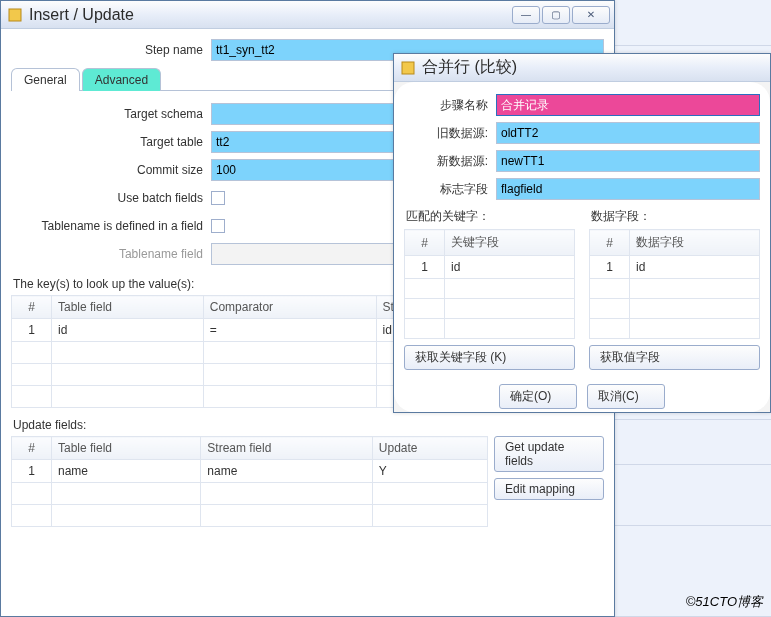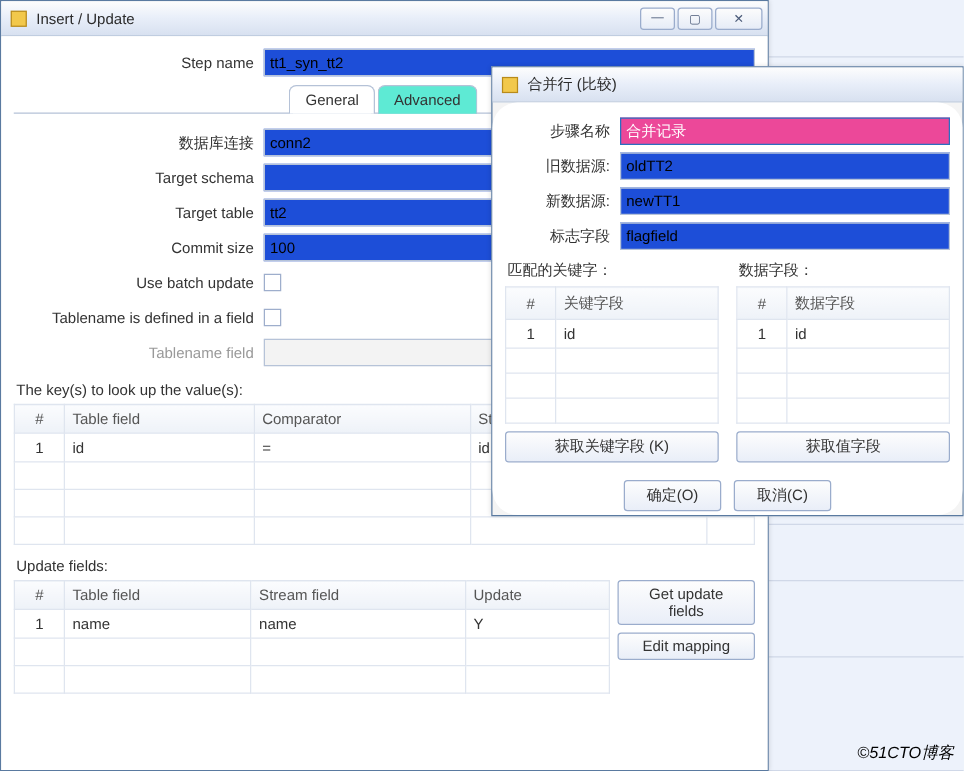--- a/index.html
+++ b/index.html
@@ -25,21 +25,21 @@
       background: linear-gradient(#fdfdfd, #e8eef9 50%, #d8e1f0);
       border-bottom: 1px solid #c0cde0;
       display: flex;
       align-items: center;
       padding: 0 4px 0 6px;
     }
     .titlebar .icon {
       width: 16px; height: 16px; margin-right: 6px;
       display: inline-flex; align-items: center; justify-content: center;
     }
-    .titlebar .title { flex: 1; font-size: 12px; color: #2b2b2b; }
+    .titlebar .title { flex: 1; font-size: 16px; color: #2b2b2b; }
     .win-controls { display: flex; gap: 2px; }
     .win-btn {
       width: 28px; height: 18px;
       border: 1px solid #9aaccc;
       border-radius: 3px;
       background: linear-gradient(#fcfcfc,#e6ecf7);
       display: inline-flex; align-items: center; justify-content: center;
       font-size: 10px; color: #4a5a78;
     }
     .win-btn.close { width: 38px; }
@@ -49,27 +49,26 @@
     .w-insert { left: 0; top: 0; width: 615px; height: 617px; }
     .w-insert .window-body { padding: 8px 10px; height: calc(100% - 28px); }
     .form-row {
       display: flex; align-items: center; height: 26px; margin-bottom: 2px;
     }
     .form-row .lbl {
       width: 200px; text-align: right; padding-right: 8px; color: #333;
     }
     .form-row input[type=text] {
       flex: 1; height: 22px; border: 1px solid #b6c3d8; padding: 0 4px;
-      background: #1d4ed8; font-size: 12px; font-family: inherit;
+      background: #7dd3fc; font-size: 12px; font-family: inherit;
     }
     .form-row .chk { width: 14px; height: 14px; border: 1px solid #9eaecc; background:#fff; }
     .tabs {
       display: flex; height: 24px; border-bottom: 1px solid #b5c2d7;
       margin: 4px 0 10px 0;
-      justify-content: center;
     }
     .tab {
       padding: 4px 12px 0 12px; border: 1px solid #b5c2d7;
       border-bottom: none; margin-right: 2px;
       border-top-left-radius: 6px; border-top-right-radius: 6px;
       background: #5eead4; position: relative; top: 1px;
     }
     .tab.active { background: #fff; }
     .section-label { margin: 10px 0 4px 2px; }
     table.grid {
@@ -79,21 +78,21 @@
     .grid th, .grid td {
       border: 1px solid #dfe5ef; padding: 4px 6px; text-align: left;
       height: 22px; font-weight: normal; font-size: 12px;
     }
     .grid th { background: linear-gradient(#fbfcfe,#eef2f8); color:#555; }
     .grid .numcol { width: 40px; text-align:center; }
     .side-buttons { display:flex; flex-direction:column; gap:6px; margin-left:6px; }
     .btn {
       border: 1px solid #9aaccc; background: linear-gradient(#fdfdfd,#e9eef8);
       padding: 3px 10px; border-radius: 3px; font-size: 12px; color:#333;
-      display:inline-block; text-align:center;
+      display:inline-block; 
     }
     .update-flex { display:flex; align-items:flex-start; }
 
     
     .bg-right {
       position: absolute; left: 615px; top: 0; width: 156px; height: 617px;
       background: #edf2fb; border-bottom: 1px solid #d0d8e8;
     }
     .bg-right .stripe { position:absolute; left:0; right:0; height:1px; background:#d0d8e8; }
 
@@ -145,37 +144,33 @@
       <span class="lbl">Step name</span>
       <input type="text" value="tt1_syn_tt2" style="">
     </div>
 
     <div class="tabs">
       <div class="tab active">General</div>
       <div class="tab">Advanced</div>
     </div>
 
     <div class="form-row">
-      <span class="lbl">数据库连接</span>
-      <input type="text" value="conn2" style="">
-    </div>
-    <div class="form-row">
       <span class="lbl">Target schema</span>
       <input type="text" value="" style="">
     </div>
     <div class="form-row">
       <span class="lbl">Target table</span>
       <input type="text" value="tt2" style="">
     </div>
     <div class="form-row">
       <span class="lbl">Commit size</span>
       <input type="text" value="100" style="">
     </div>
     <div class="form-row">
-      <span class="lbl">Use batch update</span>
+      <span class="lbl">Use batch fields</span>
       <span class="chk"></span>
     </div>
     <div class="form-row">
       <span class="lbl">Tablename is defined in a field</span>
       <span class="chk"></span>
     </div>
     <div class="form-row">
       <span class="lbl" style="color:#999">Tablename field</span>
       <input type="text" disabled="" style="background: rgb(243, 243, 243); color: rgb(170, 170, 170);" value="">
     </div>

